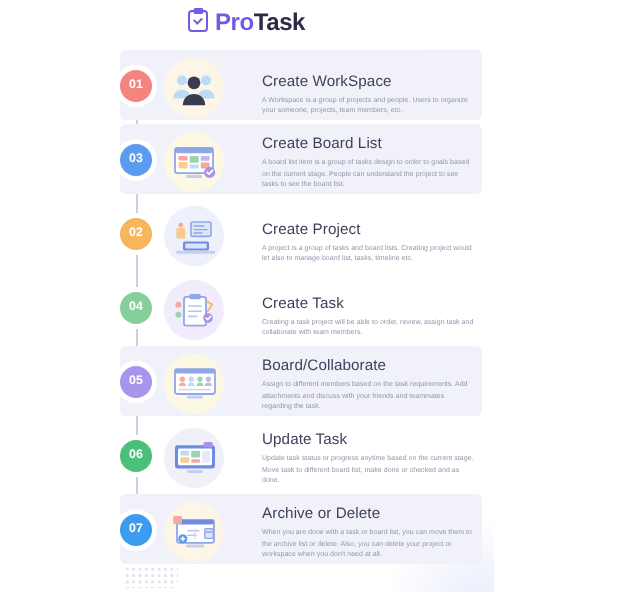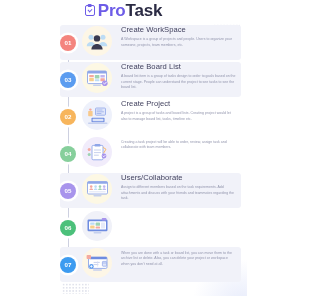--- a/index.html
+++ b/index.html
@@ -67,21 +67,21 @@
     background: #6d5ce7;
     border-radius: 1px;
   }
   .logo-check {
     width: 4.4px; height: 2.6px;
     border-left: 1.1px solid #6d5ce7;
     border-bottom: 1.1px solid #6d5ce7;
     transform: rotate(-45deg) translate(0.3px, -0.6px);
   }
   .logo-text {
-    font-size: 17px;
+    font-size: 12px;
     font-weight: 700;
     letter-spacing: -0.2px;
     line-height: 1;
     white-space: nowrap;
   }
   .logo-text .pro { color: #6d5ce7; }
   .logo-text .task { color: #2b2b44; }
 
   .subtitle {
     margin-top: 5px;
@@ -104,24 +104,25 @@
     top: 6px;
     bottom: 10px;
     width: 1px;
     background: #cdd0e0;
     z-index: 0;
   }
 
   .step {
     position: relative;
     display: flex;
-    align-items: flex-start;
+    align-items: flex-end;
     min-height: 37px;
     padding: 2px 8px 2px 0;
     z-index: 1;
+    gap: 10px;
   }
   .step.shaded .card-bg {
     position: absolute;
     left: 60px;
     right: 6px;
     top: 1px;
     bottom: 1px;
     background: #f1f2f9;
     border-radius: 3px;
     z-index: -1;
@@ -266,20 +267,21 @@
       <rect x="8.6" y="1" width="5.8" height="2.6" rx="0.9" fill="#8fa6e8"></rect>
       <path d="M8.4 7h6.2M8.4 9.6h6.2M8.4 12.2h4" stroke="#b9c4e8" stroke-width="0.8" stroke-linecap="round"></path>
       <circle cx="3.2" cy="6.4" r="1.5" fill="#f4a9a0"></circle>
       <circle cx="3.2" cy="11.4" r="1.5" fill="#9ed3b2"></circle>
       <path d="M17.4 4.6l2.6 1.6-2.2 3.6" stroke="#f7b55c" stroke-width="0.9" fill="none" stroke-linecap="round"></path>
       <circle cx="18" cy="13" r="2.4" fill="#a894ec"></circle>
       <path d="M17 13l0.8 0.8 1.5-1.6" stroke="#fff" stroke-width="0.8" fill="none" stroke-linecap="round" stroke-linejoin="round"></path>
     </svg>
         </div>
      <div class="text-col">
+       <div class="step-title">Create Task</div>
        <div class="step-body">Creating a task project will be able to order, review, assign task and collaborate with team members.</div>
      </div>
       </div>
       <div class="step shaded">
         <div class="card-bg"></div>
         <div class="badge" style="background:#a894ec">05</div>
      <div class="icon-wrap" style="background:#fdf8e4">
           <svg width="23" height="18" viewBox="0 0 23 18">
       <rect x="1.5" y="1.6" width="20" height="12.4" rx="1.2" fill="#ffffff" stroke="#8fa6e8" stroke-width="0.9"></rect>
       <rect x="1.5" y="1.6" width="20" height="2.2" rx="1.1" fill="#8fa6e8"></rect>
@@ -297,58 +299,63 @@
       </g>
       <g fill="#c3b6ef">
         <circle cx="18.2" cy="6.6" r="1.3"></circle>
               <path d="M16.4 10c0-1 0.8-1.8 1.8-1.8s1.8 0.8 1.8 1.8z"></path>
       </g>
       <path d="M3.6 11.8h15.6" stroke="#d6ddf3" stroke-width="0.8" stroke-linecap="round"></path>
       <rect x="7.5" y="14.8" width="8" height="1.6" rx="0.7" fill="#c5d0ee"></rect>
     </svg>
         </div>
      <div class="text-col">
-       <div class="step-title">Users/Collaborate</div>
+       <div class="step-title">Board/Collaborate</div>
        <div class="step-body">Assign to different members based on the task requirements. Add attachments and discuss with your friends and teammates regarding the task.</div>
      </div>
       </div>
       <div class="step">
         <div class="badge" style="background:#4bc07a">06</div>
      <div class="icon-wrap" style="background:#f0f1f8">
           <svg width="23" height="18" viewBox="0 0 23 18">
       <rect x="1.5" y="2.6" width="20" height="11.6" rx="1.2" fill="#6e8ce0"></rect>
       <rect x="3" y="4.2" width="17" height="8.4" rx="0.7" fill="#ffffff"></rect>
       <rect x="4.2" y="5.4" width="4.4" height="2.4" rx="0.5" fill="#bcdcf5"></rect>
       <rect x="4.2" y="8.6" width="4.4" height="2.8" rx="0.5" fill="#f7cf8b"></rect>
       <rect x="9.6" y="5.4" width="4.4" height="3.4" rx="0.5" fill="#9ed3b2"></rect>
       <rect x="9.6" y="9.6" width="4.4" height="1.8" rx="0.5" fill="#f4a9a0"></rect>
       <rect x="15" y="5.4" width="4" height="6" rx="0.5" fill="#e6ebf9"></rect>
       <rect x="15.8" y="1" width="4.6" height="2.6" rx="0.8" fill="#a894ec"></rect>
       <rect x="7.5" y="15" width="8" height="1.5" rx="0.7" fill="#c5d0ee"></rect>
     </svg>
         </div>
+     <div class="text-col">
+       <div class="step-title">Update Task</div>
+       <div class="step-body">Update task status or progress anytime based on the current stage. Move task to different board list, make done or checked and as done.</div>
+     </div>
       </div>
       <div class="step shaded">
         <div class="card-bg"></div>
         <div class="badge" style="background:#3d9bf0">07</div>
      <div class="icon-wrap" style="background:#fdf6e6">
           <svg width="23" height="19" viewBox="0 0 23 19">
       <rect x="2.5" y="3" width="18.5" height="11.4" rx="1.2" fill="#ffffff" stroke="#8fa6e8" stroke-width="0.9"></rect>
       <rect x="2.5" y="3" width="18.5" height="2.2" rx="1.1" fill="#6e8ce0"></rect>
       <path d="M8 8.4h5.4M8 10.6h4" stroke="#b9c4e8" stroke-width="0.8" stroke-linecap="round"></path>
       <path d="M11.6 7.2v5.4" stroke="#d6ddf3" stroke-width="0.7"></path>
       <rect x="0.6" y="1" width="4.4" height="4" rx="0.8" fill="#f4a9a0"></rect>
       <rect x="16.4" y="7.4" width="4.2" height="4.8" rx="0.6" fill="#dfe6fa" stroke="#8fa6e8" stroke-width="0.7"></rect>
       <path d="M17.2 9h2.6" stroke="#8fa6e8" stroke-width="0.7" stroke-linecap="round"></path>
       <rect x="7" y="15.2" width="9" height="1.6" rx="0.7" fill="#c5d0ee"></rect>
       <circle cx="5.4" cy="12.4" r="2.3" fill="#5b9cf0"></circle>
       <path d="M4.5 12.4h1.8M5.4 11.5v1.8" stroke="#fff" stroke-width="0.8" stroke-linecap="round"></path>
     </svg>
         </div>
      <div class="text-col">
+       <div class="step-title">Archive or Delete</div>
        <div class="step-body">When you are done with a task or board list, you can move them to the archive list or delete. Also, you can delete your project or workspace when you don't need at all.</div>
      </div>
       </div>
     </div>
 </div>
 
 <div class="dot-grid bottom-left"></div>
 <div class="corner-wash"></div>
 
 </body></html>

